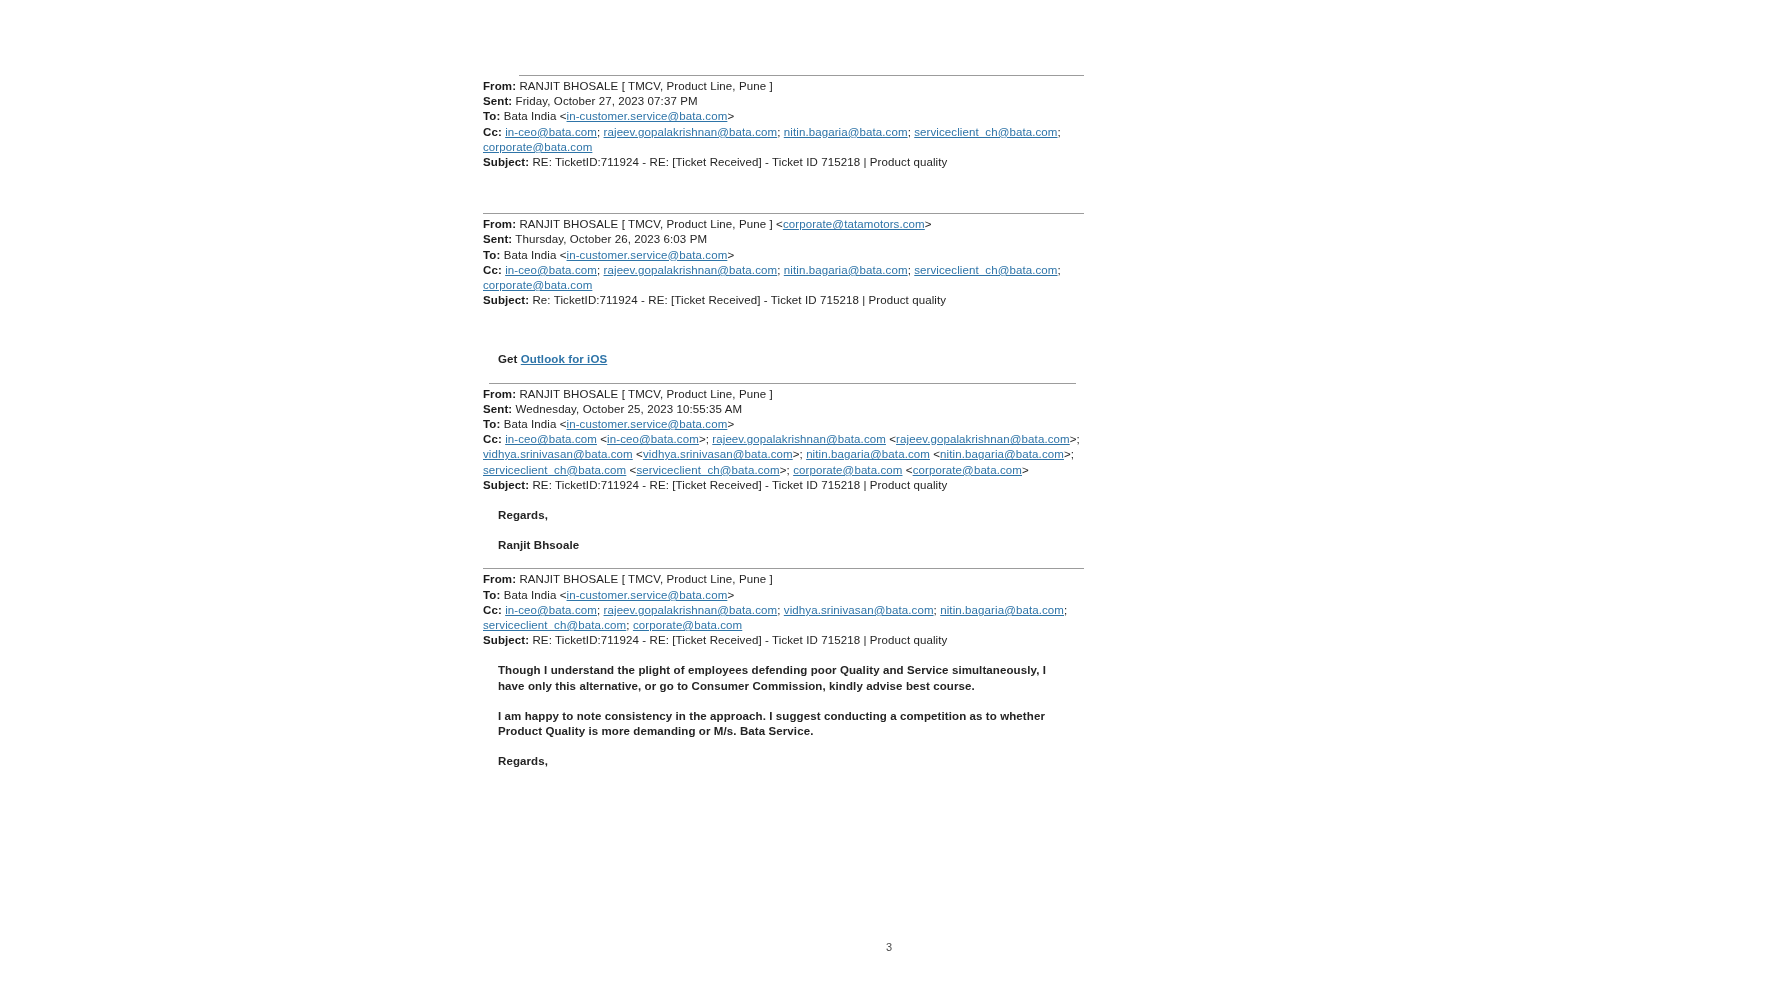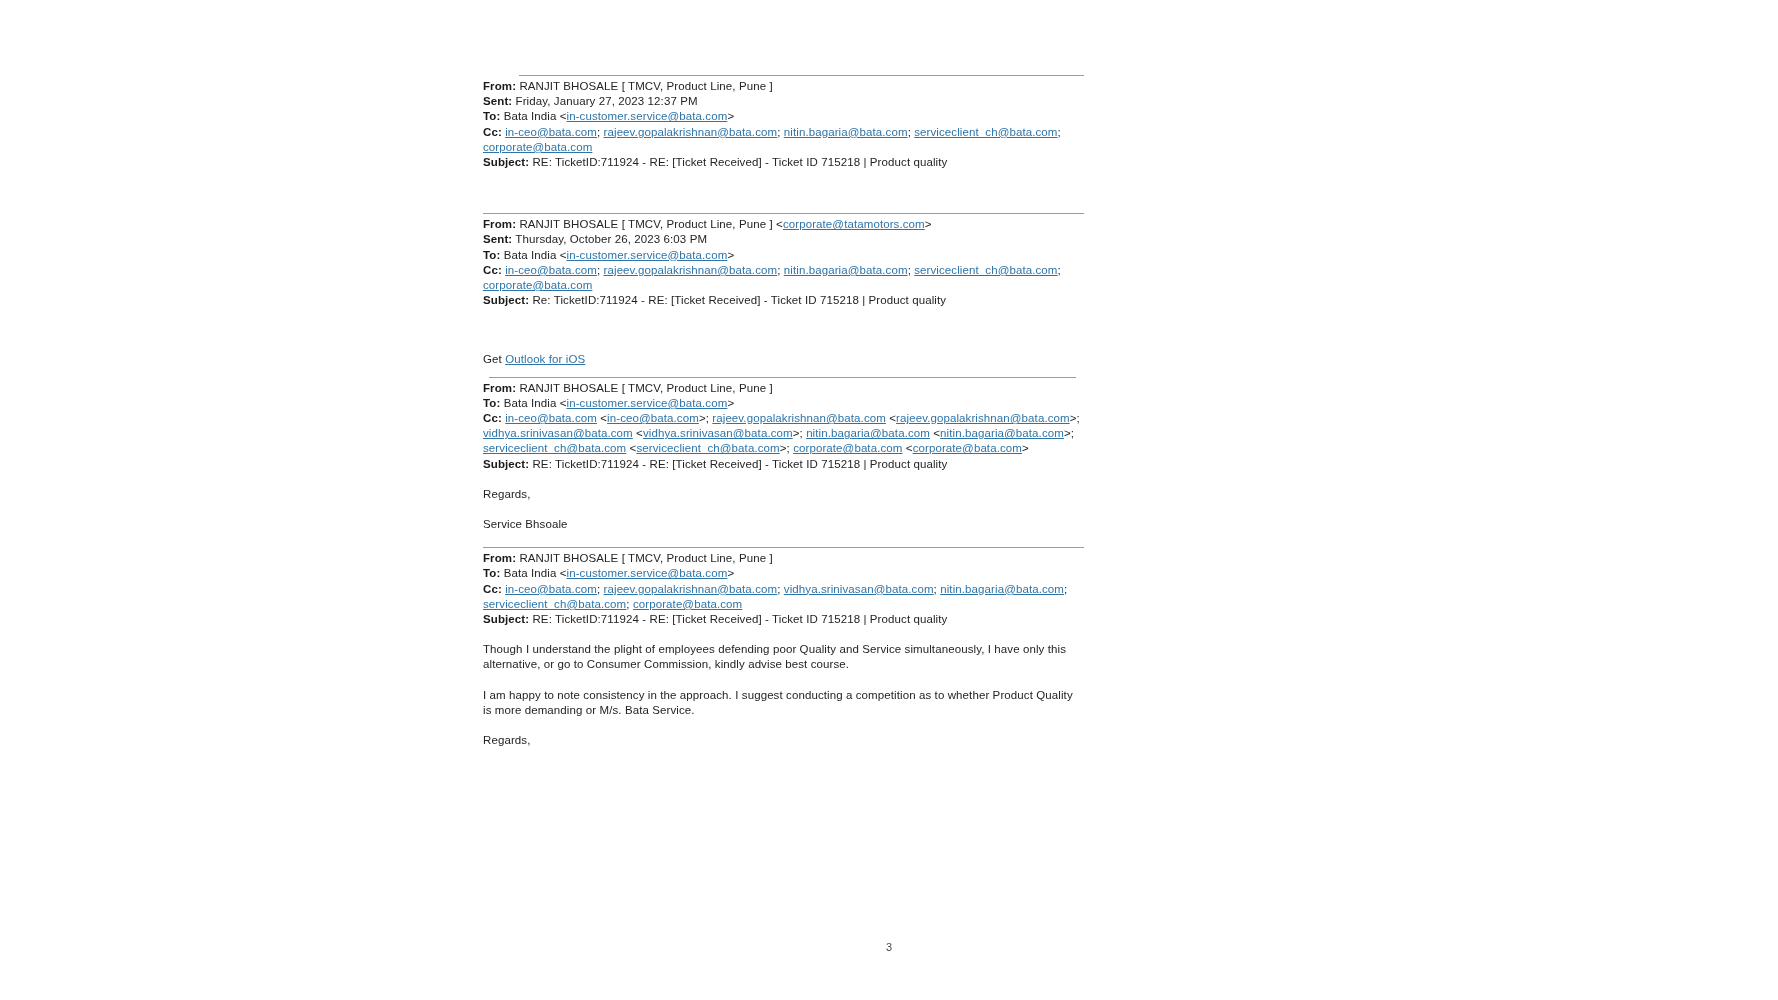--- a/index.html
+++ b/index.html
@@ -27,21 +27,21 @@
     height: 0;
     margin: 0 0 3px 0;
   }
   .header-row { margin: 0; }
   .header-row .label { font-weight: bold; color: #1a1a1a; }
   a.link {
     color: #2e74a8;
     text-decoration: underline;
     cursor: pointer;
   }
-  .email-body { margin: 0; }
+  .email-body { margin: 15px; font-weight: bold; }
   .para { margin: 0; }
 
   
   [data-name="email-1"] .divider { margin-left: 36px; }
   [data-name="email-2"] { margin-top: 43px; }
   [data-name="email-2"] .email-body { margin-top: 44px; }
   [data-name="email-3"] { margin-top: 9px; }
   [data-name="email-3"] .divider { margin-left: 6px; margin-right: 8px; }
   [data-name="email-3"] .email-body { margin-top: 15px; }
   [data-name="email-3"] .para { margin-bottom: 15px; }
@@ -61,21 +61,21 @@
 </style>
 </head>
 <body>
 
 <div class="canvas" data-name="document-page">
   <div class="thread" data-name="email-thread">
       <div class="email-section" data-name="email-1">
         <div class="divider" data-name="separator-rule"></div>
         <div data-name="email-headers">
           <div class="header-row" data-name="from-row"><span class="label" data-name="from-label">From:</span> <span data-name="text-segment">RANJIT BHOSALE [ TMCV, Product Line, Pune ]</span></div>
-          <div class="header-row" data-name="sent-row"><span class="label" data-name="sent-label">Sent:</span> <span data-name="text-segment">Friday, January 27, 2023 12:37 PM</span></div>
+          <div class="header-row" data-name="sent-row"><span class="label" data-name="sent-label">Sent:</span> <span data-name="text-segment">Friday, October 27, 2023 07:37 PM</span></div>
           <div class="header-row" data-name="to-row"><span class="label" data-name="to-label">To:</span> <span data-name="text-segment">Bata India &lt;</span><a class="link" data-name="email-address-link">in-customer.service@bata.com</a><span data-name="text-segment">&gt;</span></div>
           <div class="header-row" data-name="cc-row"><span class="label" data-name="cc-label">Cc:</span> <a class="link" data-name="email-address-link">in-ceo@bata.com</a><span data-name="text-segment">; </span><a class="link" data-name="email-address-link">rajeev.gopalakrishnan@bata.com</a><span data-name="text-segment">; </span><a class="link" data-name="email-address-link">nitin.bagaria@bata.com</a><span data-name="text-segment">; </span><a class="link" data-name="email-address-link">serviceclient_ch@bata.com</a><span data-name="text-segment">;</span><br data-name="line-break"><a class="link" data-name="email-address-link">corporate@bata.com</a></div>
           <div class="header-row" data-name="subject-row"><span class="label" data-name="subject-label">Subject:</span> <span data-name="text-segment">RE: TicketID:711924 - RE: [Ticket Received] - Ticket ID 715218 | Product quality</span></div>
         </div>
       </div>
       <div class="email-section" data-name="email-2">
         <div class="divider" data-name="separator-rule"></div>
         <div data-name="email-headers">
           <div class="header-row" data-name="from-row"><span class="label" data-name="from-label">From:</span> <span data-name="text-segment">RANJIT BHOSALE [ TMCV, Product Line, Pune ] &lt;</span><a class="link" data-name="email-address-link">corporate@tatamotors.com</a><span data-name="text-segment">&gt;</span></div>
           <div class="header-row" data-name="sent-row"><span class="label" data-name="sent-label">Sent:</span> <span data-name="text-segment">Thursday, October 26, 2023 6:03 PM</span></div>
@@ -84,27 +84,28 @@
           <div class="header-row" data-name="subject-row"><span class="label" data-name="subject-label">Subject:</span> <span data-name="text-segment">Re: TicketID:711924 - RE: [Ticket Received] - Ticket ID 715218 | Product quality</span></div>
         </div>
         <div class="email-body" data-name="email-body">
           <div class="para" data-name="body-paragraph"><span data-name="text-segment">Get </span><a class="link" data-name="hyperlink">Outlook for iOS</a></div>
         </div>
       </div>
       <div class="email-section" data-name="email-3">
         <div class="divider" data-name="separator-rule"></div>
         <div data-name="email-headers">
           <div class="header-row" data-name="from-row"><span class="label" data-name="from-label">From:</span> <span data-name="text-segment">RANJIT BHOSALE [ TMCV, Product Line, Pune ]</span></div>
+          <div class="header-row" data-name="sent-row"><span class="label" data-name="sent-label">Sent:</span> <span data-name="text-segment">Wednesday, October 25, 2023 10:55:35 AM</span></div>
           <div class="header-row" data-name="to-row"><span class="label" data-name="to-label">To:</span> <span data-name="text-segment">Bata India &lt;</span><a class="link" data-name="email-address-link">in-customer.service@bata.com</a><span data-name="text-segment">&gt;</span></div>
           <div class="header-row" data-name="cc-row"><span class="label" data-name="cc-label">Cc:</span> <a class="link" data-name="email-address-link">in-ceo@bata.com</a><span data-name="text-segment"> &lt;</span><a class="link" data-name="email-address-link">in-ceo@bata.com</a><span data-name="text-segment">&gt;; </span><a class="link" data-name="email-address-link">rajeev.gopalakrishnan@bata.com</a><span data-name="text-segment"> &lt;</span><a class="link" data-name="email-address-link">rajeev.gopalakrishnan@bata.com</a><span data-name="text-segment">&gt;;</span><br data-name="line-break"><a class="link" data-name="email-address-link">vidhya.srinivasan@bata.com</a><span data-name="text-segment"> &lt;</span><a class="link" data-name="email-address-link">vidhya.srinivasan@bata.com</a><span data-name="text-segment">&gt;; </span><a class="link" data-name="email-address-link">nitin.bagaria@bata.com</a><span data-name="text-segment"> &lt;</span><a class="link" data-name="email-address-link">nitin.bagaria@bata.com</a><span data-name="text-segment">&gt;;</span><br data-name="line-break"><a class="link" data-name="email-address-link">serviceclient_ch@bata.com</a><span data-name="text-segment"> &lt;</span><a class="link" data-name="email-address-link">serviceclient_ch@bata.com</a><span data-name="text-segment">&gt;; </span><a class="link" data-name="email-address-link">corporate@bata.com</a><span data-name="text-segment"> &lt;</span><a class="link" data-name="email-address-link">corporate@bata.com</a><span data-name="text-segment">&gt;</span></div>
           <div class="header-row" data-name="subject-row"><span class="label" data-name="subject-label">Subject:</span> <span data-name="text-segment">RE: TicketID:711924 - RE: [Ticket Received] - Ticket ID 715218 | Product quality</span></div>
         </div>
         <div class="email-body" data-name="email-body">
           <div class="para" data-name="body-paragraph"><span data-name="text-segment">Regards,</span></div>
-          <div class="para" data-name="body-paragraph"><span data-name="text-segment">Service Bhsoale</span></div>
+          <div class="para" data-name="body-paragraph"><span data-name="text-segment">Ranjit Bhsoale</span></div>
         </div>
       </div>
       <div class="email-section" data-name="email-4">
         <div class="divider" data-name="separator-rule"></div>
         <div data-name="email-headers">
           <div class="header-row" data-name="from-row"><span class="label" data-name="from-label">From:</span> <span data-name="text-segment">RANJIT BHOSALE [ TMCV, Product Line, Pune ]</span></div>
           <div class="header-row" data-name="to-row"><span class="label" data-name="to-label">To:</span> <span data-name="text-segment">Bata India &lt;</span><a class="link" data-name="email-address-link">in-customer.service@bata.com</a><span data-name="text-segment">&gt;</span></div>
           <div class="header-row" data-name="cc-row"><span class="label" data-name="cc-label">Cc:</span> <a class="link" data-name="email-address-link">in-ceo@bata.com</a><span data-name="text-segment">; </span><a class="link" data-name="email-address-link">rajeev.gopalakrishnan@bata.com</a><span data-name="text-segment">; </span><a class="link" data-name="email-address-link">vidhya.srinivasan@bata.com</a><span data-name="text-segment">; </span><a class="link" data-name="email-address-link">nitin.bagaria@bata.com</a><span data-name="text-segment">;</span><br data-name="line-break"><a class="link" data-name="email-address-link">serviceclient_ch@bata.com</a><span data-name="text-segment">; </span><a class="link" data-name="email-address-link">corporate@bata.com</a></div>
           <div class="header-row" data-name="subject-row"><span class="label" data-name="subject-label">Subject:</span> <span data-name="text-segment">RE: TicketID:711924 - RE: [Ticket Received] - Ticket ID 715218 | Product quality</span></div>
         </div>

